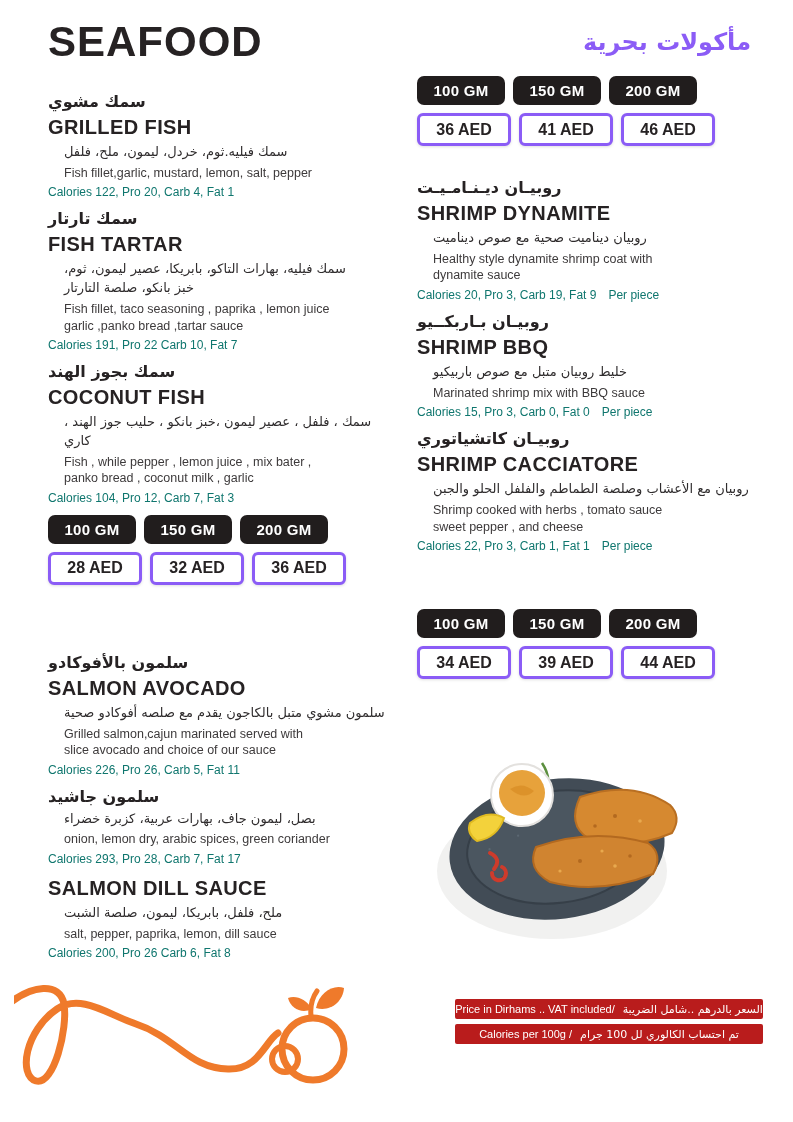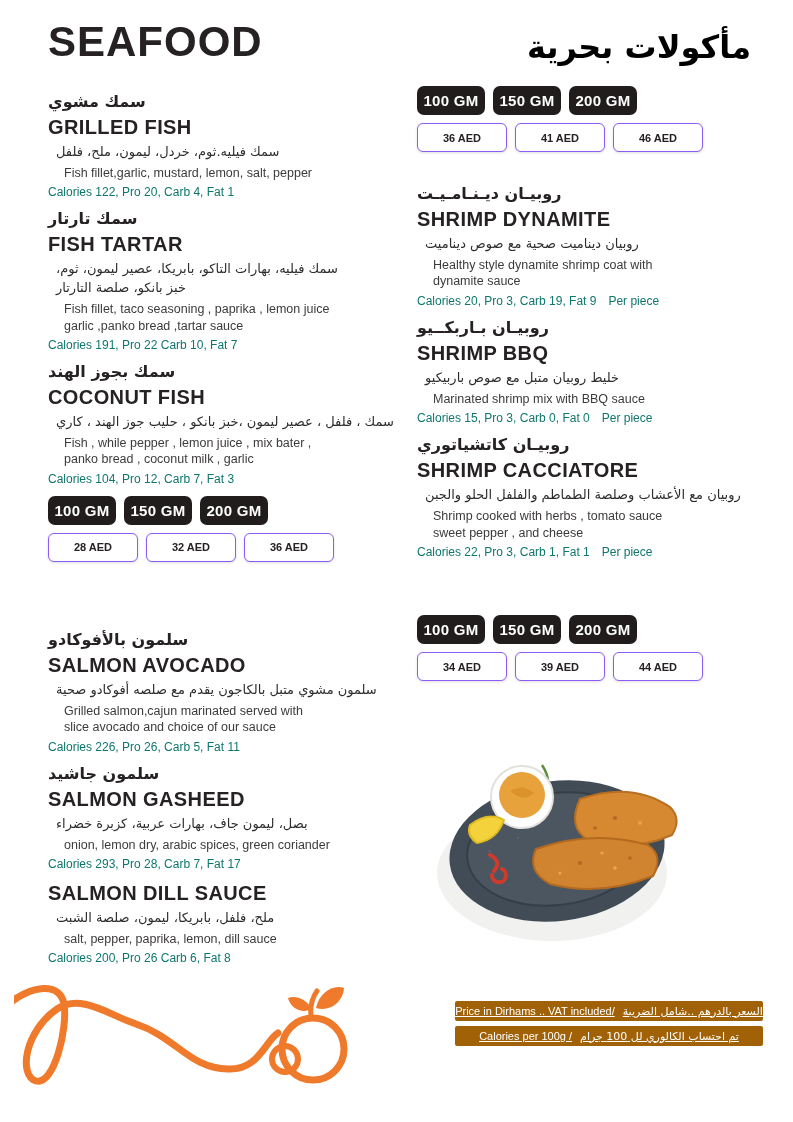--- a/index.html
+++ b/index.html
@@ -9,63 +9,63 @@
   }
   .col-left  { position:absolute; left:48px;  top:18px; width:348px; }
   .col-right { position:absolute; left:417px; top:28px; width:334px; }
 
   .seafood-title {
     font-size:42px; font-weight:800; letter-spacing:1px;
     margin:0 0 26px 0; color:#262223;
   }
   .ar { font-family:"DejaVu Sans", sans-serif; }
   .ar-page-title {
-    direction:rtl; text-align:right; font-size:32px; font-weight:800;
-    margin:0 0 20px 0; color:#000000; font-family:"DejaVu Sans", sans-serif;
+    direction:rtl; text-align:right; font-size:24px; font-weight:800;
+    margin:0 0 20px 0; color:#8b5cf6; font-family:"DejaVu Sans", sans-serif;
   }
 
   .item { margin:0 0 10px 0; }
   .name-ar { direction:rtl; text-align:left; font-size:16px; font-weight:700;
              margin:0 0 3px 0; color:#262223; line-height:1.25; }
   .name-en { font-size:20px; font-weight:800; letter-spacing:0.4px;
              margin:0 0 4px 0; color:#262223; line-height:1.2; }
   .desc-ar { direction:rtl; text-align:left; font-size:13px; color:#2f2c2d;
-             margin:0 0 3px 8px; line-height:1.45; white-space:pre-line; }
+             margin:0 0 3px 16px; line-height:1.45; white-space:pre-line; }
   .desc-en { font-size:12.5px; color:#3d3a3b; line-height:1.32;
              margin:0 0 4px 16px; white-space:pre-line; }
   .cal { font-size:12px; color:#0f766e; margin:2px 0 0 0; font-weight:500; }
   .cal .pp { margin-left:12px; }
 
   .price-table { margin:4px 0 0 0; }
   .ptrow { display:flex; gap:8px; margin-bottom:8px; }
   .pill-dark {
-    width:68px; height:29px; background:#211D1D; color:#ffffff;
+    width:88px; height:29px; background:#211D1D; color:#ffffff;
     border-radius:7px; display:flex; align-items:center; justify-content:center;
     font-weight:800; font-size:15px; letter-spacing:0.3px;
   }
   .pill-light {
     width:88px; height:27px; background:#ffffff; color:#262223;
-    border:1px solid #8b5cf6; border-radius:6px;
+    border:3px solid #8b5cf6; border-radius:6px;
     box-shadow:0 1px 3px rgba(0,0,0,0.13);
     display:flex; align-items:center; justify-content:center;
-    font-weight:800; font-size:11px;
+    font-weight:800; font-size:16px;
   }
 
   .gap-mid { margin-top:10px; }
   .gap-salmon { margin-top:68px; }
   .gap-table2 { margin-top:56px; }
   .gap-item1 { margin-top:32px; }
 
   .photo-box { margin:42px 0 0 13px; width:340px; height:262px; position:relative; }
 
   .footer-bars { margin:16px 0 0 38px; }
   .foot-bar {
-    width:308px; height:20px; background:#a16207; color:#ffffff;
+    width:308px; height:20px; background:#b91c1c; color:#ffffff;
     border-radius:2px; display:flex; align-items:center; justify-content:center;
-    font-size:11px; gap:8px; margin-bottom:5px;text-decoration:underline;
+    font-size:11px; gap:8px; margin-bottom:5px;
   }
   .foot-bar .ar { direction:rtl; font-size:11px; }
 
   .squiggle { position:absolute; left:14px; top:976px; }
 </style>
 </head>
 <body>
 
 <div class="page">
 
@@ -116,21 +116,20 @@
       <div class="name-ar ar">سلمون بالأفوكادو</div>
       <div class="name-en">SALMON AVOCADO</div>
       <div class="desc-ar ar">سلمون مشوي متبل  بالكاجون يقدم مع صلصه أفوكادو صحية</div>
       <div class="desc-en">Grilled salmon,cajun marinated served with
 slice avocado and choice of our sauce</div>
       <div class="cal">Calories 226, Pro 26, Carb 5, Fat 11</div>
     </div>
 
     <div class="item gap-mid">
       <div class="name-ar ar">سلمون جاشيد</div>
-      <div class="name-en">SALMON GASHEED</div>
       <div class="desc-ar ar">بصل، ليمون جاف، بهارات عربية، كزبرة خضراء</div>
       <div class="desc-en">onion, lemon dry, arabic spices, green coriander</div>
       <div class="cal">Calories 293, Pro 28, Carb 7, Fat 17</div>
     </div>
 
     <div class="item">
       <div class="name-en">SALMON DILL SAUCE</div>
       <div class="desc-ar ar">ملح، فلفل، بابريكا، ليمون، صلصة الشبت</div>
       <div class="desc-en">salt, pepper, paprika, lemon, dill sauce</div>
       <div class="cal">Calories 200, Pro 26 Carb 6, Fat 8</div>

